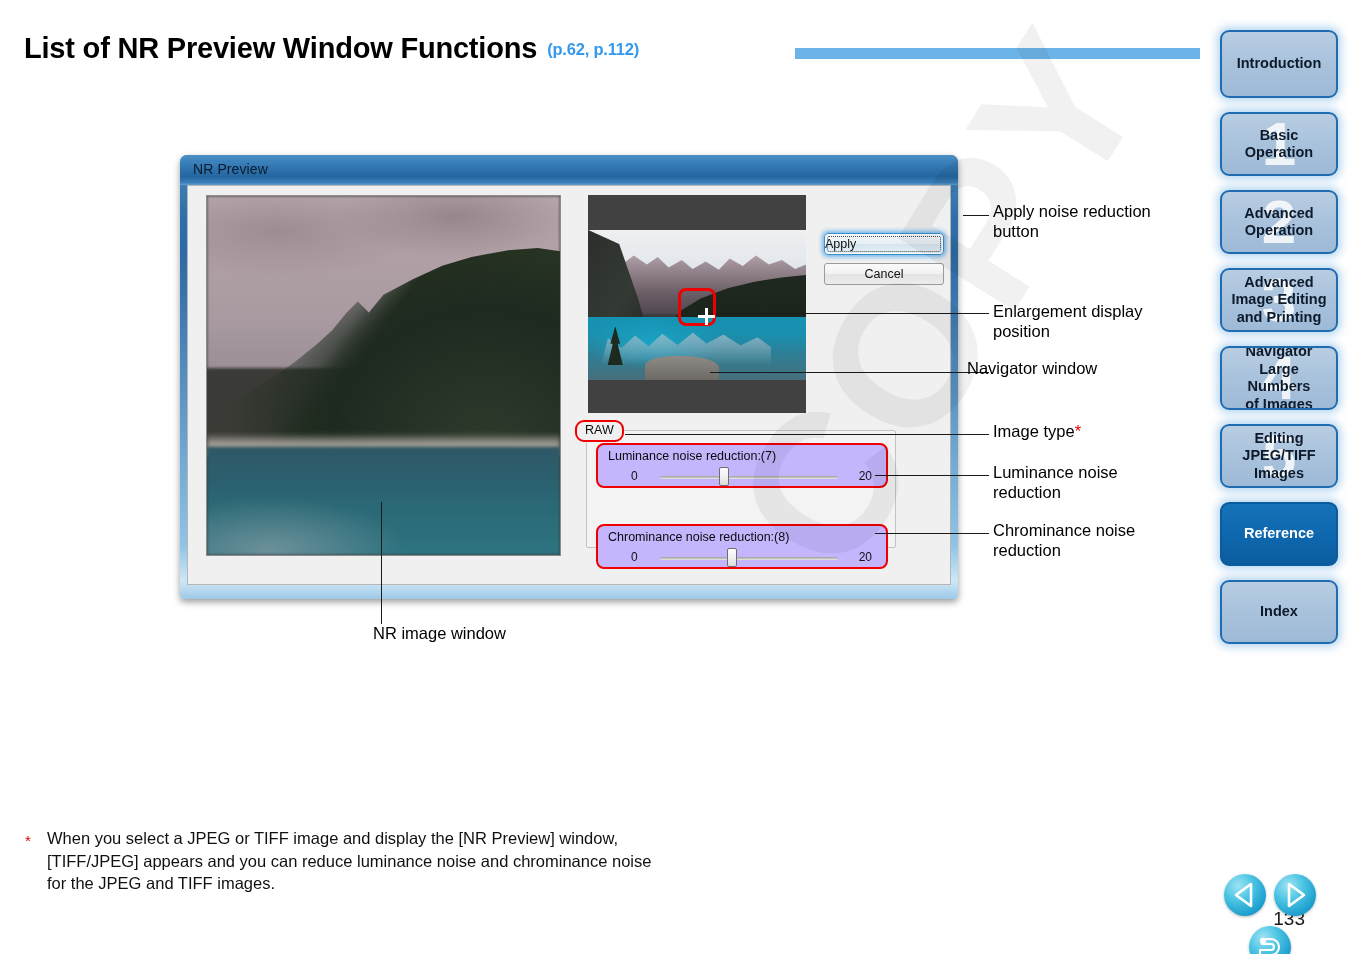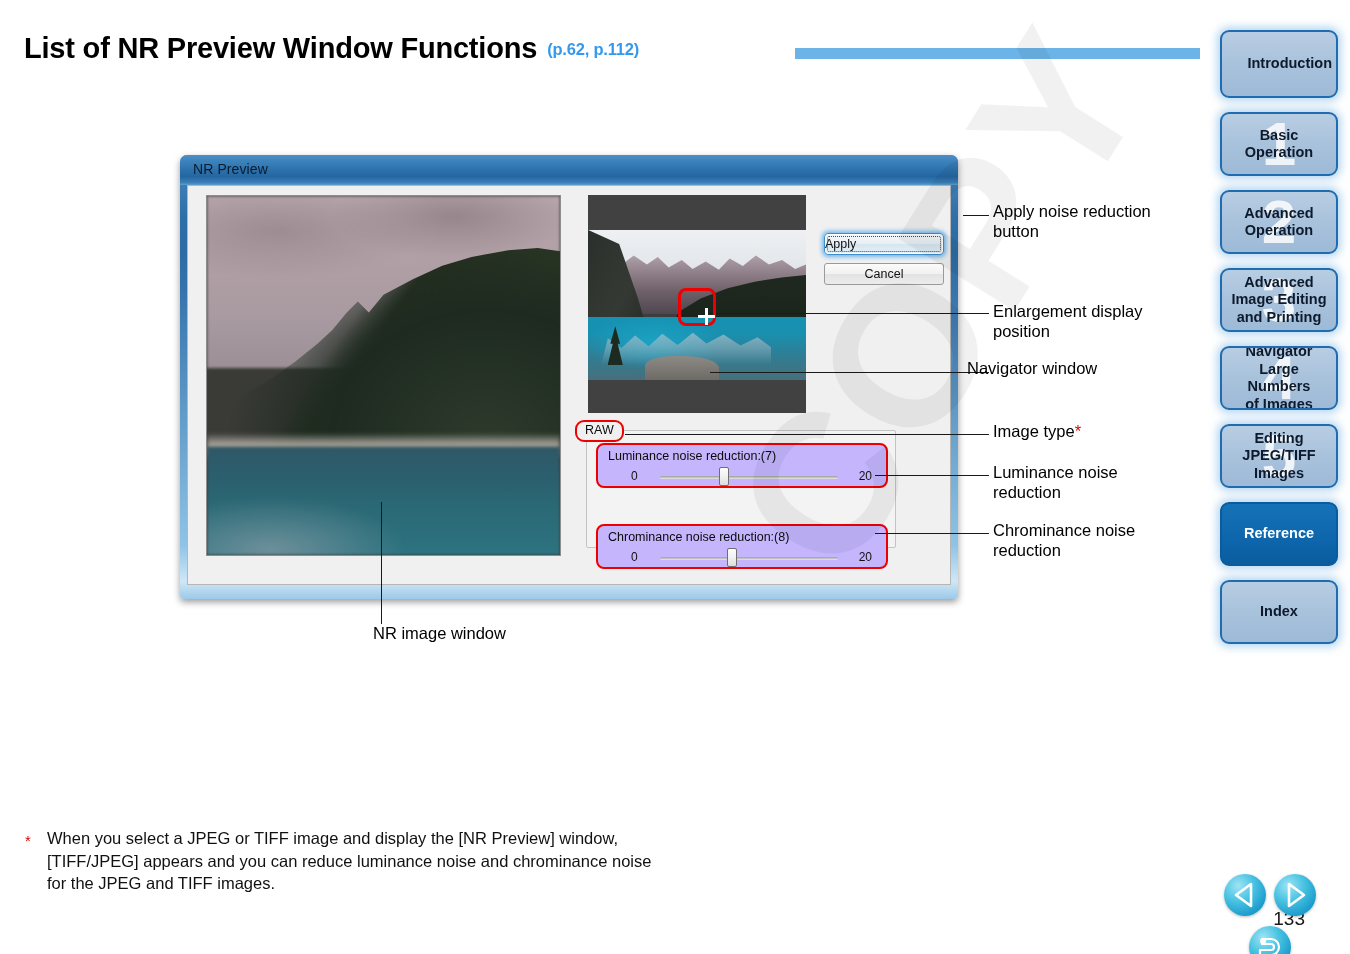--- a/index.html
+++ b/index.html
@@ -494,21 +494,21 @@
   </div>
 
   <div id="footnote">
     <span id="footnote-star">*</span>
     <div id="footnote-text">When you select a JPEG or TIFF image and display the [NR Preview] window, [TIFF/JPEG] appears and you can reduce luminance noise and chrominance noise for the JPEG and TIFF images.</div>
   </div>
 
   <div id="page-number">133</div>
 
   <div id="tab-rail">
-      <div class="tab" style="height: 68px; justify-content: flex-end;">
+      <div class="tab" style="height: 68px;">
         <div class="tab-label">
           <div>Introduction</div>
         </div>
       </div>
       <div class="tab" style="height: 64px;">
         <div class="tab-num">1</div>
         <div class="tab-label">
           <div>Basic</div>
           <div>Operation</div>
         </div>

